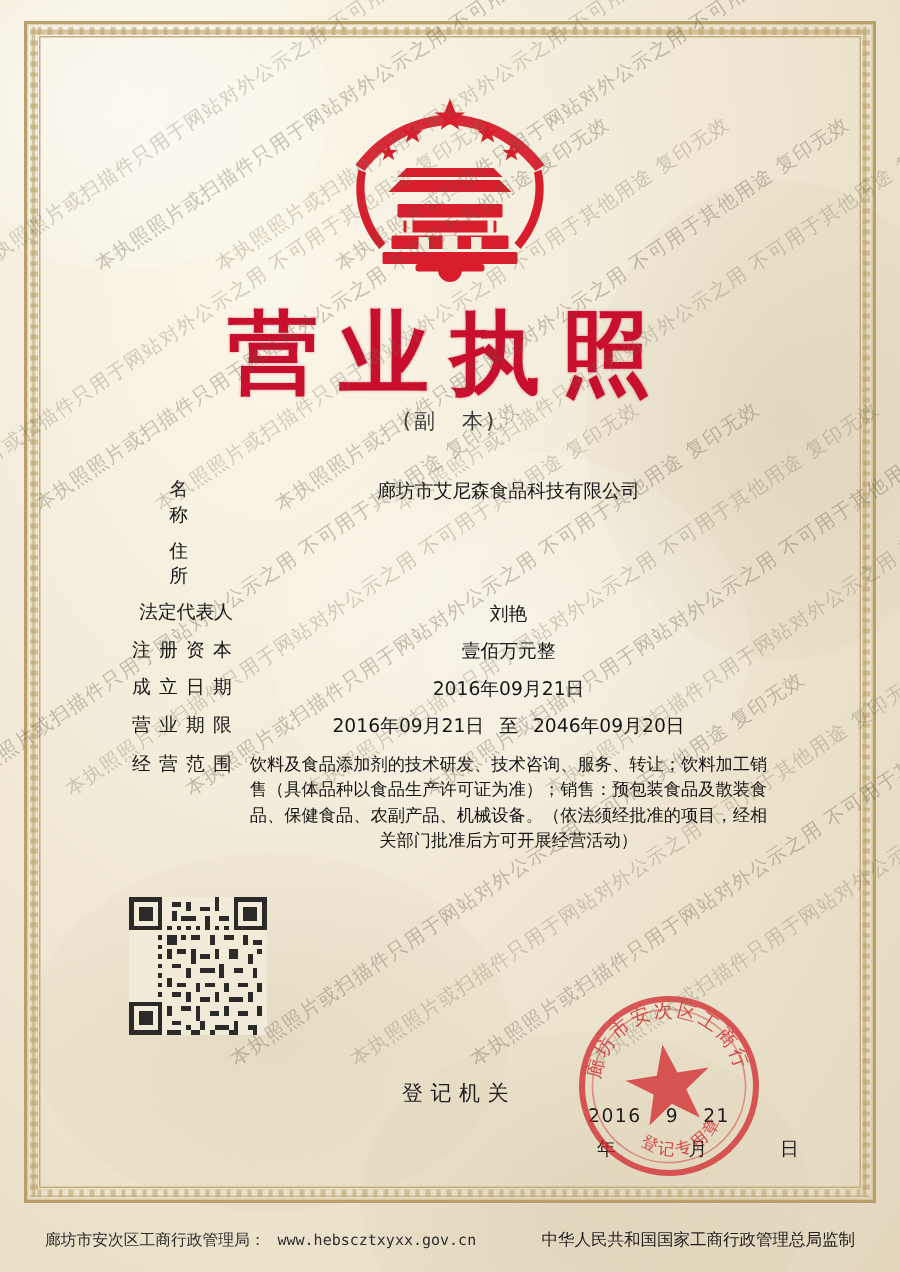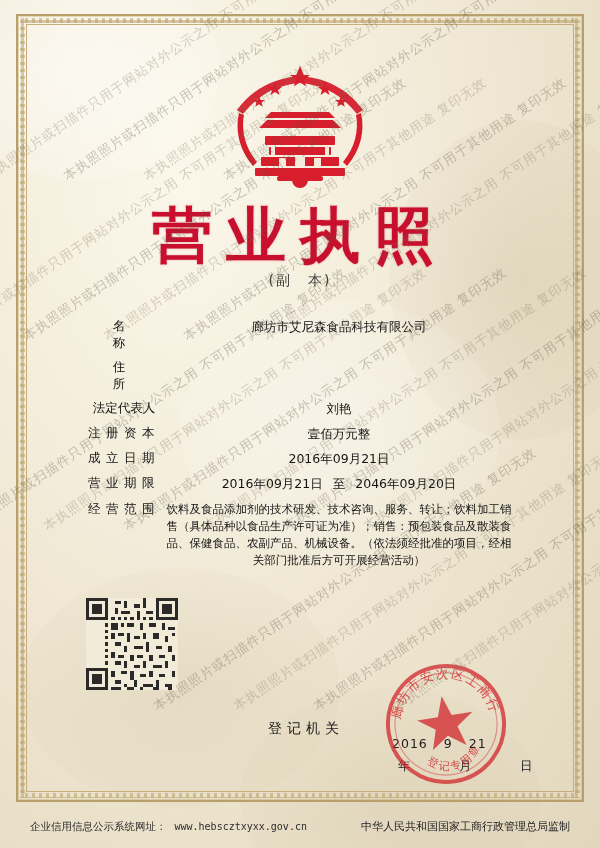--- a/index.html
+++ b/index.html
@@ -458,21 +458,21 @@
       <text font-size="12.5" fill="#d0232a" font-family="DejaVu Sans, sans-serif" letter-spacing="2">
         <textPath href="#sealTopArc" startOffset="8%">廊坊市安次区工商行政管理局</textPath>
       </text>
       <text font-size="11" fill="#d0232a" font-family="DejaVu Sans, sans-serif" letter-spacing="2">
         <textPath href="#sealBotArc" startOffset="12%">登记专用章</textPath>
       </text>
     </svg>
   </div>
 
   <div class="footer-left">
-    <span>企业信用信息公示系统网址：</span><span class="url">www.hebscztxyxx.gov.cn</span>
+    <span>廊坊市安次区工商行政管理局：</span><span class="url">www.hebscztxyxx.gov.cn</span>
   </div>
   <div class="footer-right">中华人民共和国国家工商行政管理总局监制</div>
 
   <div class="watermark">
     <div class="wm-line" style="left:-20px;  top:170px;">本执照照片或扫描件只用于网站对外公示之用 不可用于其他用途 复印无效</div>
     <div class="wm-line dark" style="left:60px;   top:170px;">本执照照片或扫描件只用于网站对外公示之用 不可用于其他用途 复印无效</div>
     <div class="wm-line" style="left:140px;  top:170px;">本执照照片或扫描件只用于网站对外公示之用 不可用于其他用途 复印无效</div>
     <div class="wm-line dark" style="left:220px;  top:170px;">本执照照片或扫描件只用于网站对外公示之用 不可用于其他用途 复印无效</div>
     <div class="wm-line" style="left:-60px;  top:330px;">本执照照片或扫描件只用于网站对外公示之用 不可用于其他用途 复印无效</div>
     <div class="wm-line dark" style="left:20px;   top:330px;">本执照照片或扫描件只用于网站对外公示之用 不可用于其他用途 复印无效</div>

